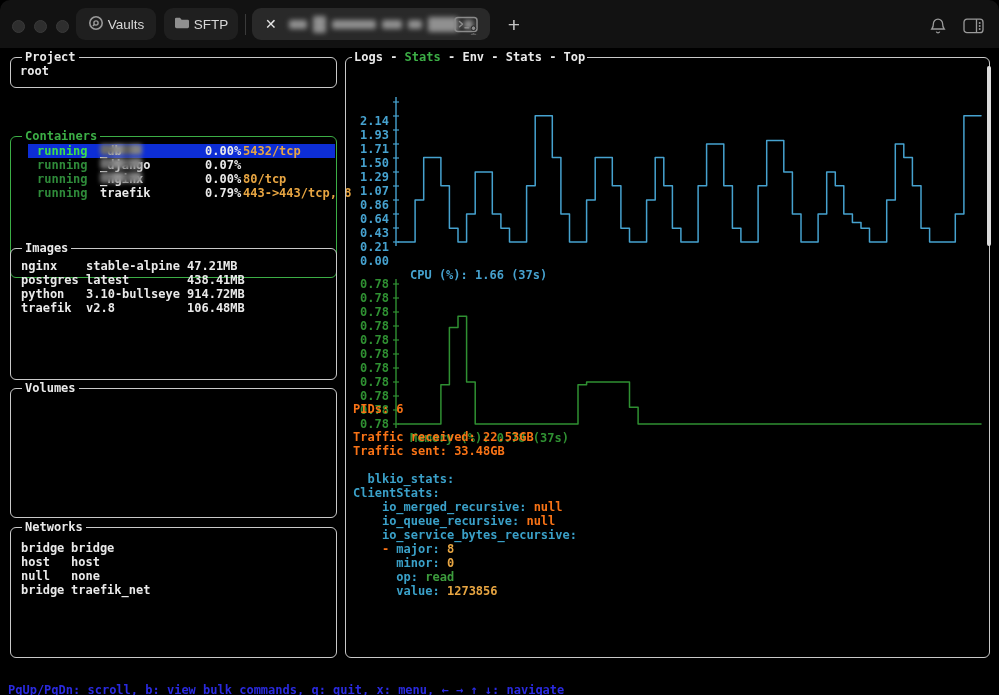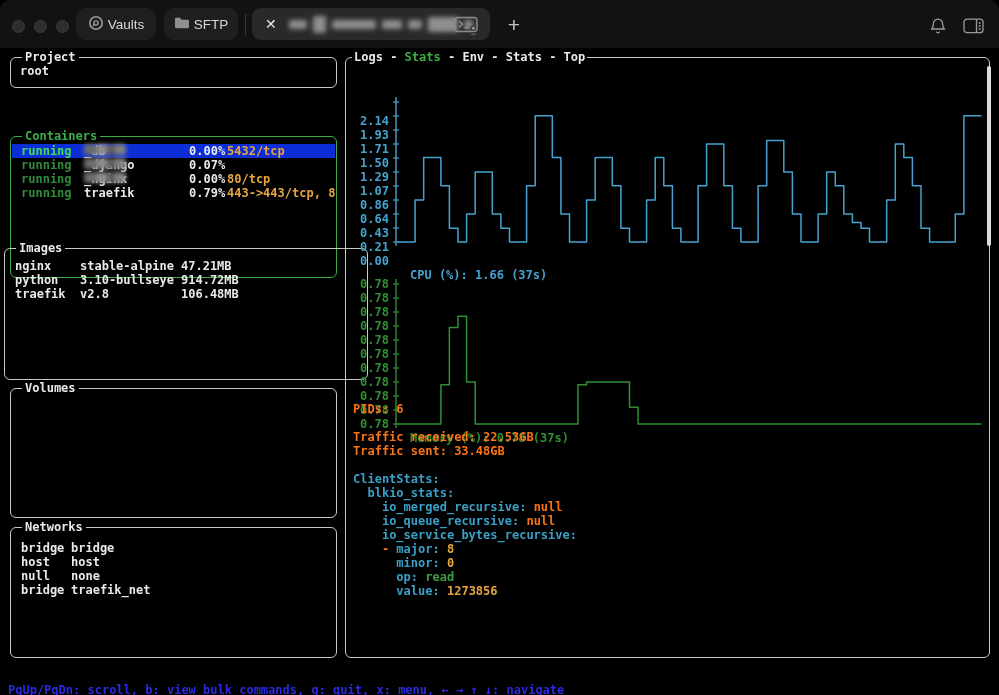--- a/index.html
+++ b/index.html
@@ -20,21 +20,21 @@
            display:flex;align-items:center;justify-content:center;}
   .tb-right-icon{position:absolute;top:17px;}
   
   .term{position:absolute;left:0;top:48px;width:999px;height:647px;background:#000;
         font-family:"DejaVu Sans Mono","Liberation Mono",monospace;font-size:12px;font-weight:700;color:#e9e9e9;}
   .panel{position:absolute;border:1px solid #c9c9c9;border-radius:6px;box-sizing:border-box;}
   .panel.green{border-color:#3cae46;margin-top:38px;}
   .ptitle{position:absolute;top:-8px;left:11px;background:#000;padding:0 3px;line-height:14px;white-space:pre;}
   .panel.green .ptitle{color:#3cae46;}
   
-  .clist{position:absolute;left:1px;right:1px;top:7px;}
+  .clist{position:absolute;left:1px;right:1px;top:7px;padding-left:16px;}
   .crow{position:relative;height:14px;}
   .crow.sel{background:#0d2ed6;}
   .crow span{position:absolute;top:0;line-height:14px;white-space:pre;}
   .c-st{left:9px;color:#2f8b3a;}
   .crow.sel .c-st{color:#3fe04a;}
   .c-nm{left:72px;color:#e9e9e9;}
   .c-cpu{left:177px;color:#e9e9e9;}
   .c-pt{left:215px;color:#e7a542;width:110px;overflow:hidden;}
   .redact{display:inline-block;width:42px;height:11px;margin-right:1px;vertical-align:-1px;border-radius:2px;
           background:linear-gradient(90deg,#6c6c6c 0 30%,#8d8d8d 30% 55%,#5e5e5e 55% 75%,#828282 75%);filter:blur(2px);}
@@ -163,27 +163,32 @@
           </div>
           <div class="crow">
             <span class="c-st">running</span>
             <span class="c-nm"><span style="position: static;">traefik</span></span>
             <span class="c-cpu">0.79%</span>
             <span class="c-pt">443-&gt;443/tcp, 8</span>
           </div>
         </div>
     </div>
 
-    <div class="panel" style="left:4px;top:200px;width:364px;height:132px">
+    <div class="panel" style="left:10px;top:200px;width:327px;height:132px">
       <span class="ptitle">Images</span>
       <div class="ilist">
           <div class="irow">
             <span class="i-nm">nginx</span>
             <span class="i-tag">stable-alpine</span>
             <span class="i-sz">47.21MB</span>
+          </div>
+          <div class="irow">
+            <span class="i-nm">postgres</span>
+            <span class="i-tag">latest</span>
+            <span class="i-sz">438.41MB</span>
           </div>
           <div class="irow">
             <span class="i-nm">python</span>
             <span class="i-tag">3.10-bullseye</span>
             <span class="i-sz">914.72MB</span>
           </div>
           <div class="irow">
             <span class="i-nm">traefik</span>
             <span class="i-tag">v2.8</span>
             <span class="i-sz">106.48MB</span>
@@ -280,22 +285,22 @@
             <path d="M7,147.0 L15.6,147.0 L15.6,147.0 L24.1,147.0 L24.1,147.0 L32.7,147.0 L32.7,147.0 L41.3,147.0 L41.3,147.0 L49.9,147.0 L49.9,107.8 L58.4,107.8 L58.4,50.4 L67.0,50.4 L67.0,39.2 L75.6,39.2 L75.6,105.0 L84.2,105.0 L84.2,147.0 L92.7,147.0 L92.7,147.0 L101.3,147.0 L101.3,147.0 L109.9,147.0 L109.9,147.0 L118.5,147.0 L118.5,147.0 L127.0,147.0 L127.0,147.0 L135.6,147.0 L135.6,147.0 L144.2,147.0 L144.2,147.0 L152.8,147.0 L152.8,147.0 L161.3,147.0 L161.3,147.0 L169.9,147.0 L169.9,147.0 L178.5,147.0 L178.5,147.0 L187.0,147.0 L187.0,107.8 L195.6,107.8 L195.6,105.0 L204.2,105.0 L204.2,105.0 L212.8,105.0 L212.8,105.0 L221.3,105.0 L221.3,105.0 L229.9,105.0 L229.9,105.0 L238.5,105.0 L238.5,130.2 L247.1,130.2 L247.1,147.0 L255.6,147.0 L255.6,147.0 L264.2,147.0 L264.2,147.0 L272.8,147.0 L272.8,147.0 L281.4,147.0 L281.4,147.0 L289.9,147.0 L289.9,147.0 L298.5,147.0 L298.5,147.0 L307.1,147.0 L307.1,147.0 L315.6,147.0 L315.6,147.0 L324.2,147.0 L324.2,147.0 L332.8,147.0 L332.8,147.0 L341.4,147.0 L341.4,147.0 L349.9,147.0 L349.9,147.0 L358.5,147.0 L358.5,147.0 L367.1,147.0 L367.1,147.0 L375.7,147.0 L375.7,147.0 L384.2,147.0 L384.2,147.0 L392.8,147.0 L392.8,147.0 L401.4,147.0 L401.4,147.0 L410.0,147.0 L410.0,147.0 L418.5,147.0 L418.5,147.0 L427.1,147.0 L427.1,147.0 L435.7,147.0 L435.7,147.0 L444.3,147.0 L444.3,147.0 L452.8,147.0 L452.8,147.0 L461.4,147.0 L461.4,147.0 L470.0,147.0 L470.0,147.0 L478.5,147.0 L478.5,147.0 L487.1,147.0 L487.1,147.0 L495.7,147.0 L495.7,147.0 L504.3,147.0 L504.3,147.0 L512.8,147.0 L512.8,147.0 L521.4,147.0 L521.4,147.0 L530.0,147.0 L530.0,147.0 L538.6,147.0 L538.6,147.0 L547.1,147.0 L547.1,147.0 L555.7,147.0 L555.7,147.0 L564.3,147.0 L564.3,147.0 L572.9,147.0 L572.9,147.0 L581.4,147.0 L581.4,147.0 L590,147.0" fill="none" stroke="#2f9032" stroke-width="1.5" stroke-linejoin="round" stroke-linecap="round"></path>
           </svg>
         </div>
       <div class="caption mem-c" style="left:64px;top:373px">Memory (%): 0.78 (37s)</div>
       <div class="details">
           <div class="dline"><span class="c-w">PIDs: 6</span></div>
           <div class="dline"></div>
           <div class="dline"><span class="c-w">Traffic received: 22.53GB</span></div>
           <div class="dline"><span class="c-w">Traffic sent: 33.48GB</span></div>
           <div class="dline"></div>
+          <div class="dline"><span class="c-w">  </span><span class="c-k">blkio_stats:</span></div>
           <div class="dline"><span class="c-k">ClientStats:</span></div>
-          <div class="dline"><span class="c-w">  </span><span class="c-k">blkio_stats:</span></div>
           <div class="dline"><span class="c-w">    </span><span class="c-k">io_merged_recursive:</span><span class="c-w"> null</span></div>
           <div class="dline"><span class="c-w">    </span><span class="c-k">io_queue_recursive:</span><span class="c-w"> null</span></div>
           <div class="dline"><span class="c-w">    </span><span class="c-k">io_service_bytes_recursive:</span></div>
           <div class="dline"><span class="c-w">    - </span><span class="c-k">major:</span><span class="c-w"> </span><span class="c-n">8</span></div>
           <div class="dline"><span class="c-w">      </span><span class="c-k">minor:</span><span class="c-w"> </span><span class="c-n">0</span></div>
           <div class="dline"><span class="c-w">      </span><span class="c-k">op:</span><span class="c-w"> </span><span class="c-s">read</span></div>
           <div class="dline"><span class="c-w">      </span><span class="c-k">value:</span><span class="c-w"> </span><span class="c-n">1273856</span></div>
         </div>
       <div class="scrollthumb"></div>
     </div>

